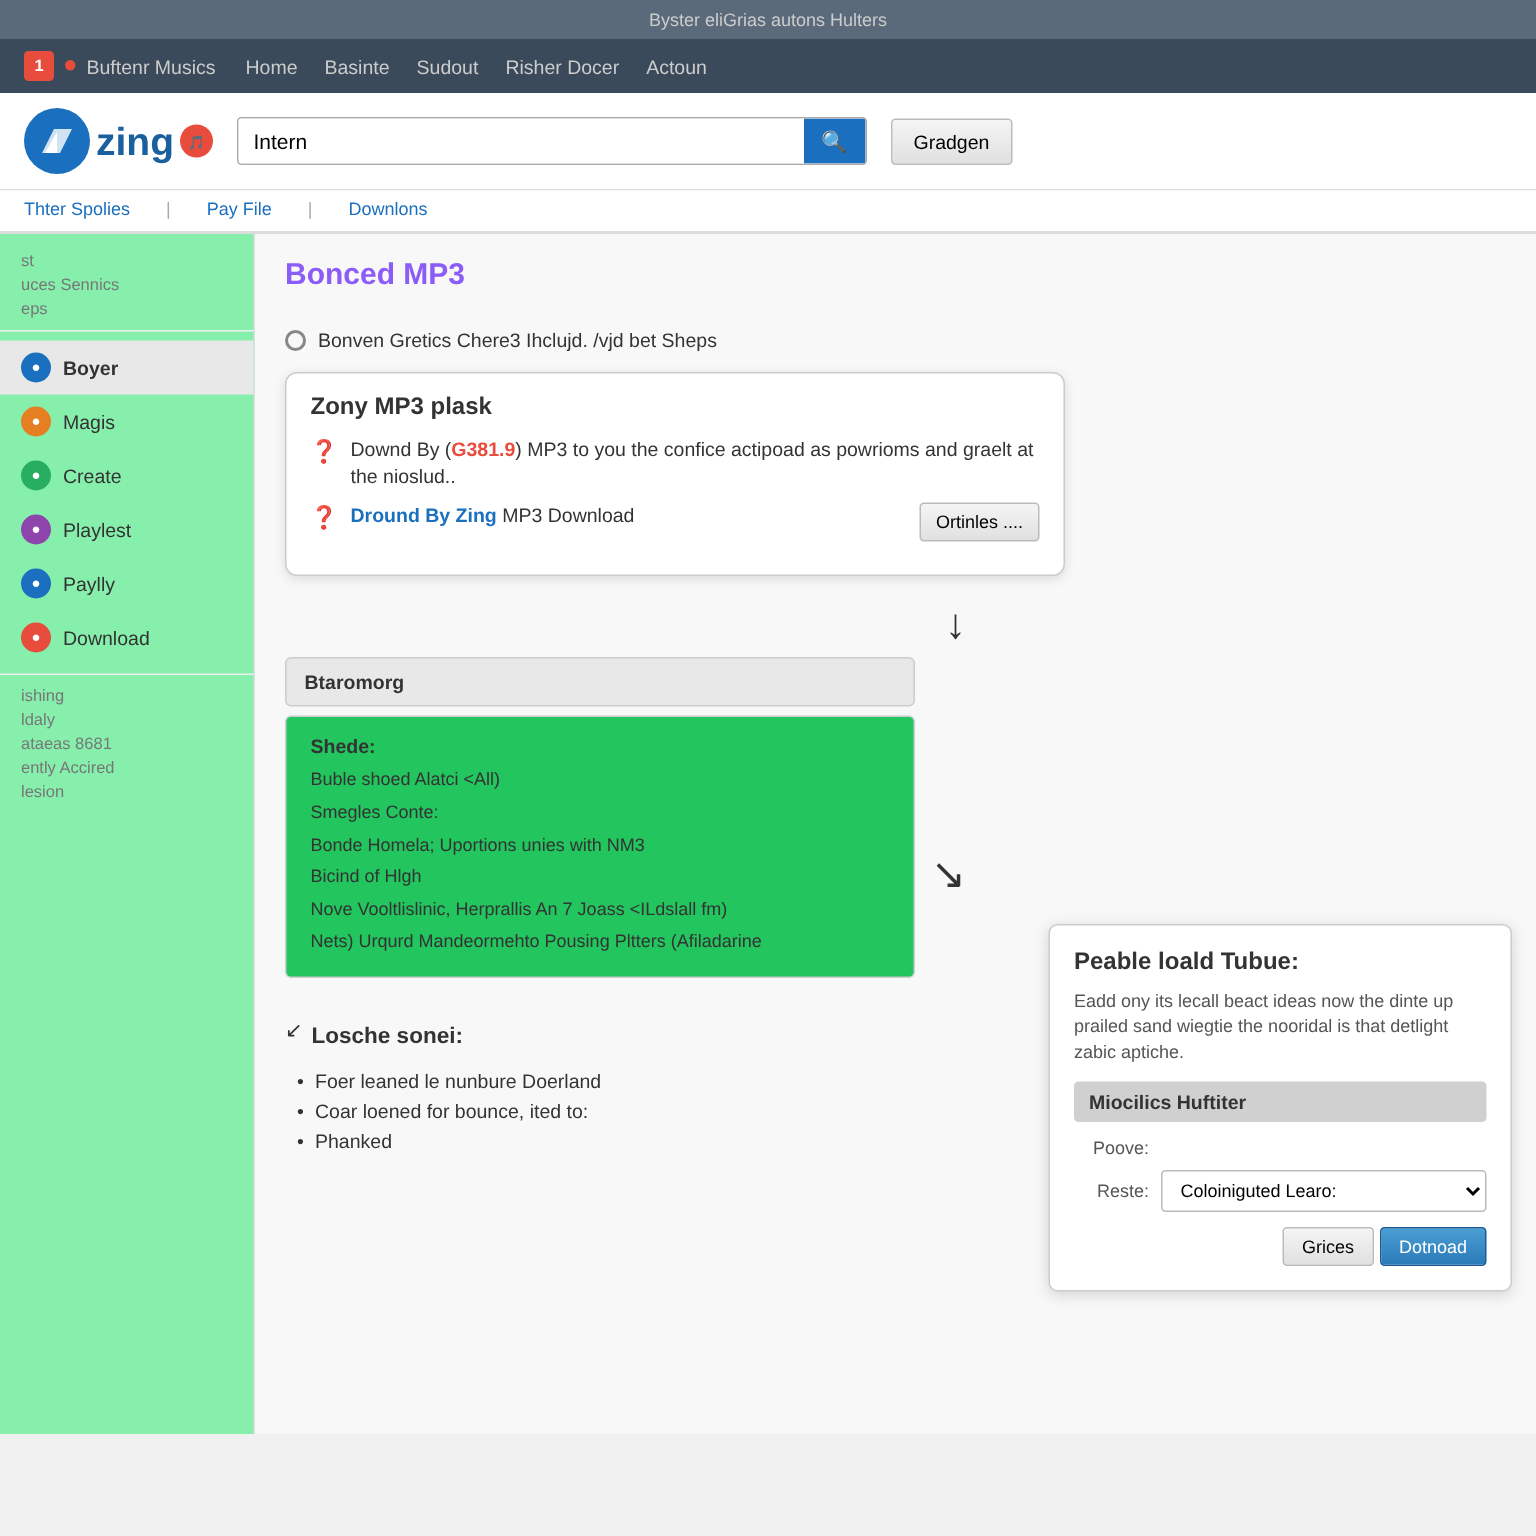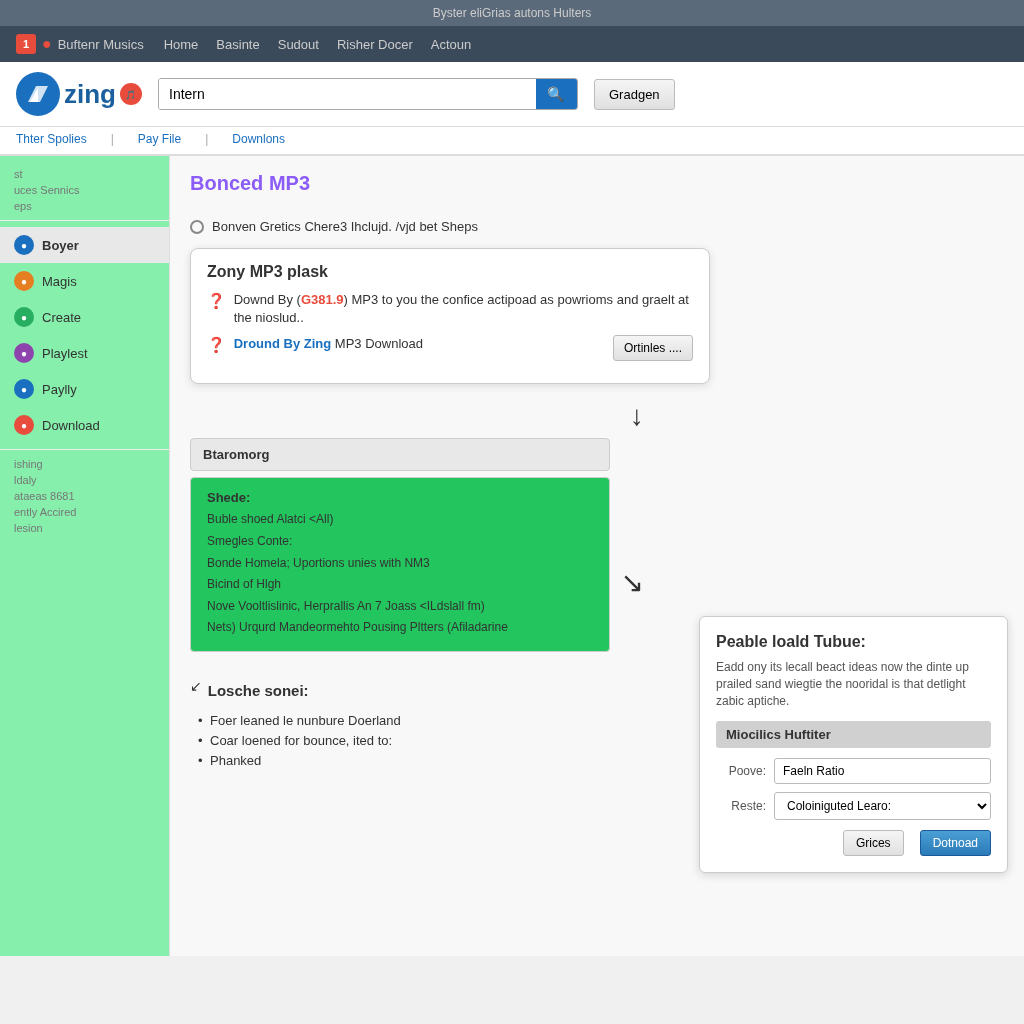--- a/index.html
+++ b/index.html
@@ -382,21 +382,21 @@
       padding: 5px 8px;
       border: 1px solid #bbb;
       border-radius: 3px;
       font-size: 12px;
       background: white;
       outline: none;
     }
     .form-actions {
       display: flex;
       justify-content: flex-end;
-      gap: 16px;
+      gap: 4px;
       margin-top: 10px;
     }
     .btn-cancel {
       background: linear-gradient(to bottom, #f5f5f5, #e0e0e0);
       border: 1px solid #bbb;
       border-radius: 3px;
       padding: 5px 12px;
       cursor: pointer;
       font-size: 12px;
     }
@@ -568,21 +568,20 @@
       </li>
     </ul>
 
     <div class="right-popup">
       <div class="right-popup-title">Peable loald Tubue:</div>
       <div class="right-popup-desc">Eadd ony its lecall beact ideas now the dinte up prailed sand wiegtie the nooridal is that detlight zabic aptiche.</div>
       <div class="form-section-title">Miocilics Huftiter</div>
 
       <div class="form-row">
         <span class="form-label">Poove:</span>
-        <input class="form-input" type="text" value="Faeln Ratio" style="">
       </div>
       <div class="form-row">
         <span class="form-label">Reste:</span>
         <select class="form-select">
           <option>Coloiniguted Learo:</option>
         </select>
       </div>
 
       <div class="form-actions">
         <button class="btn-cancel">Grices</button>

